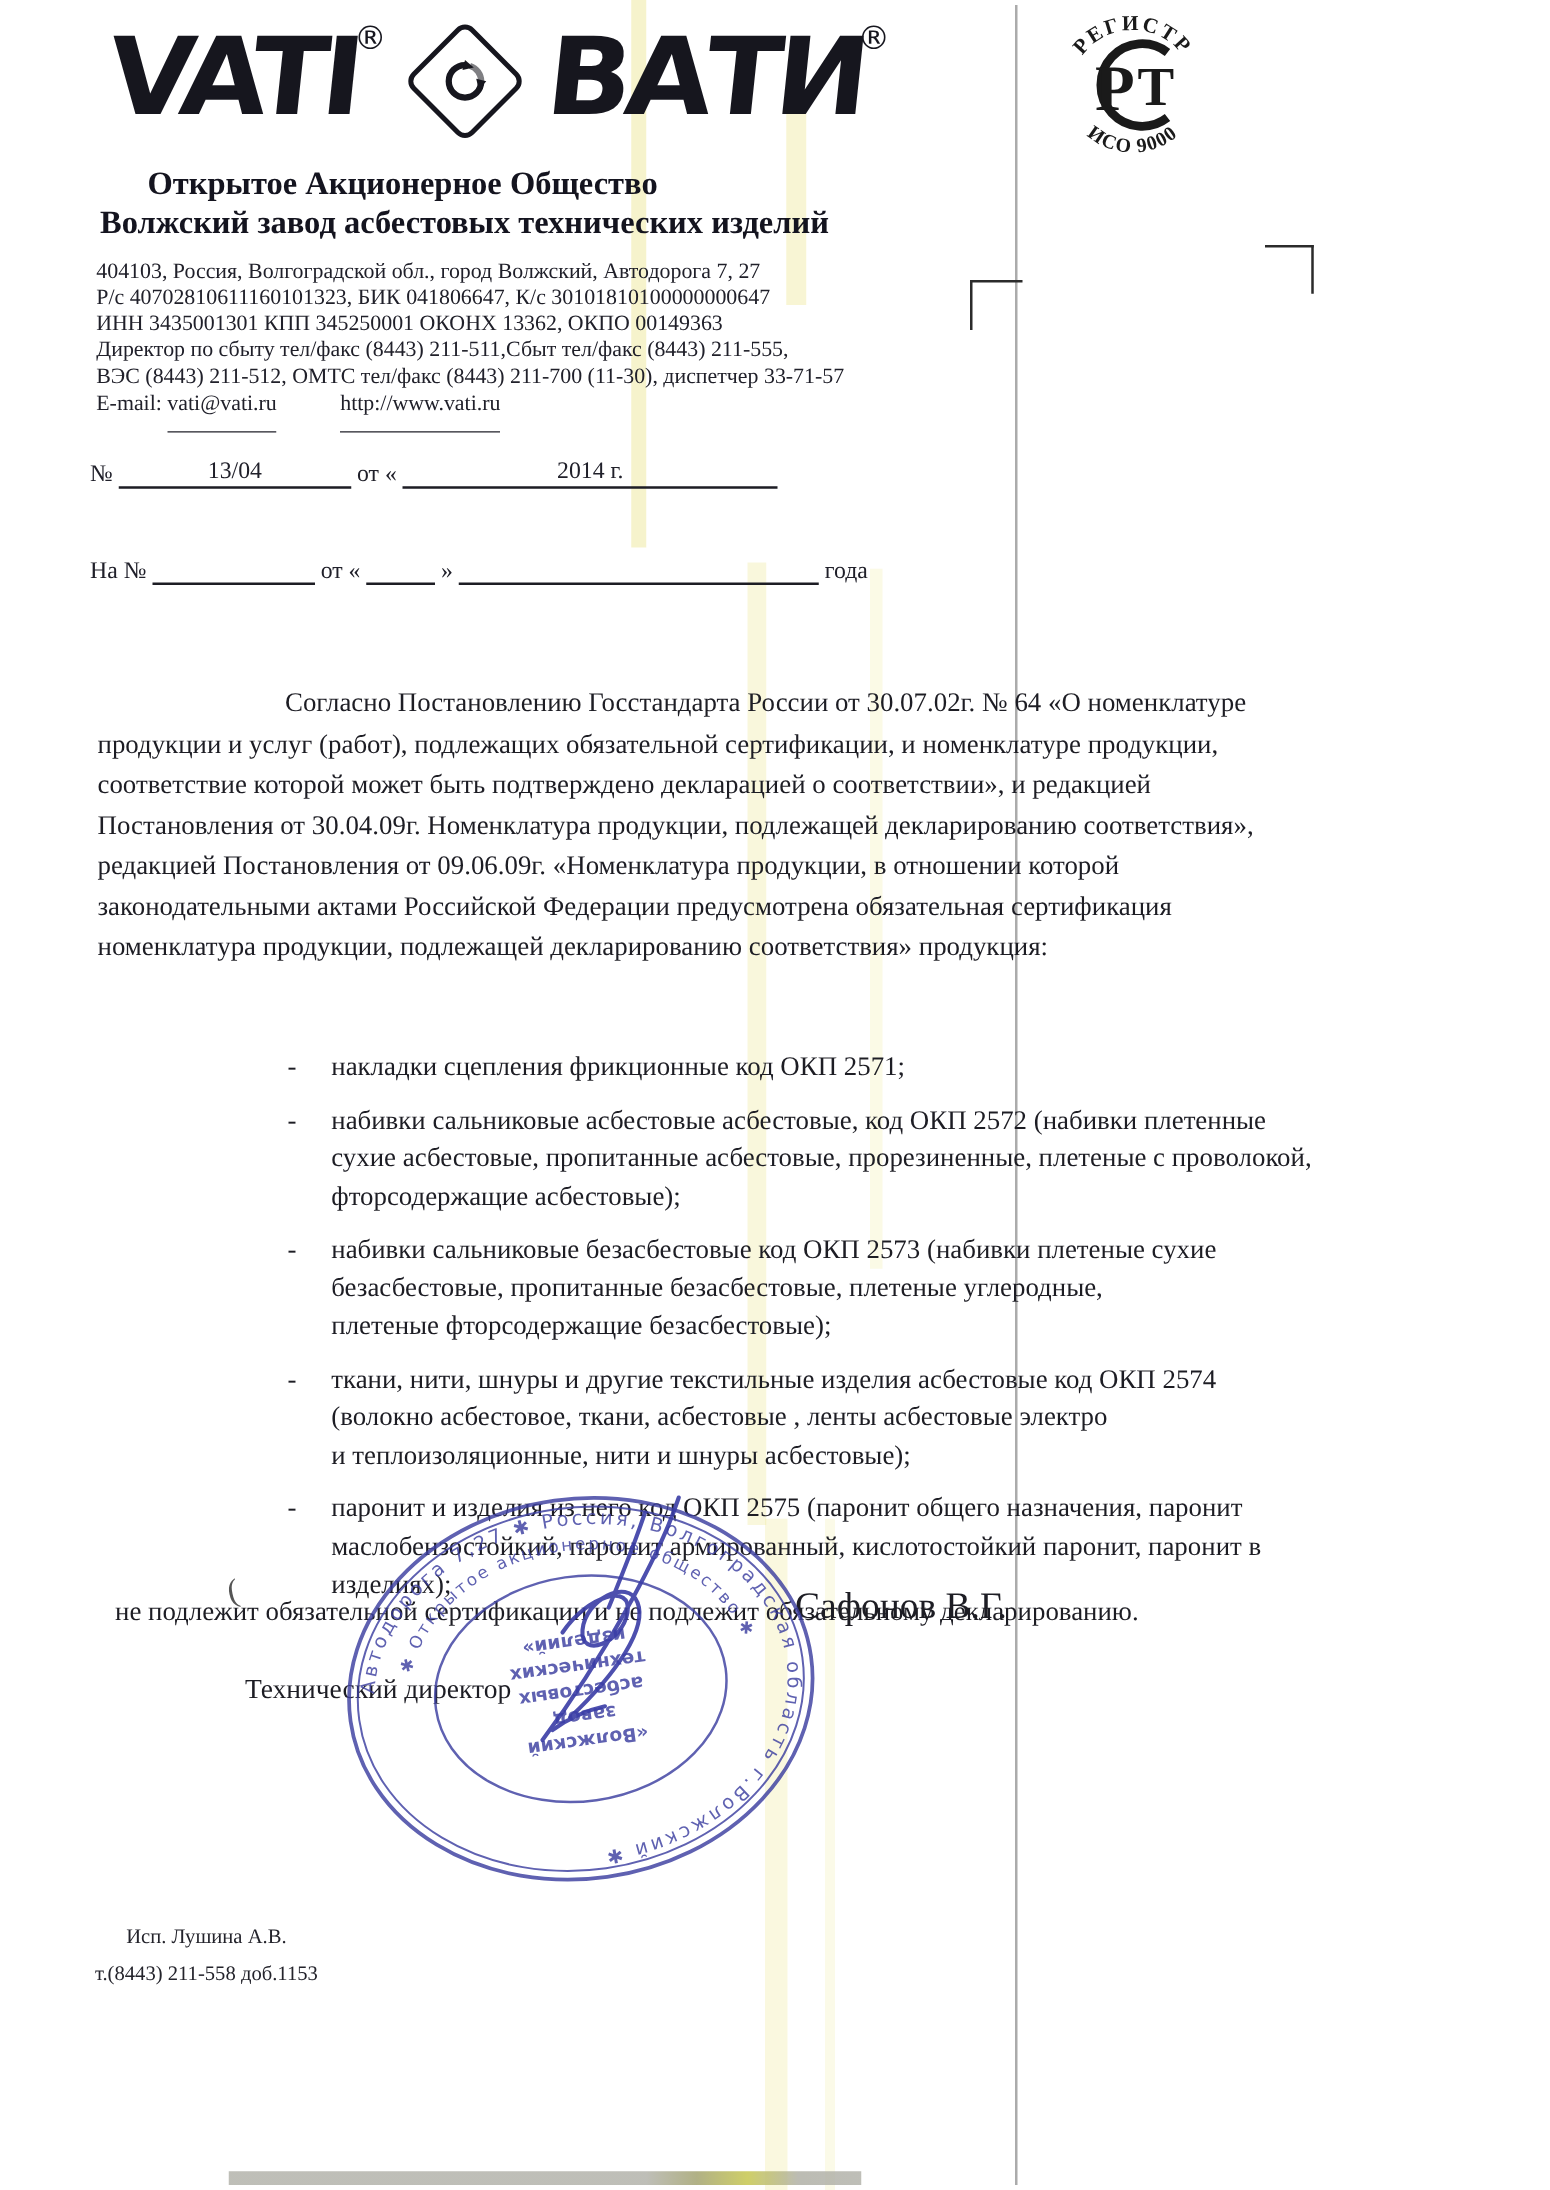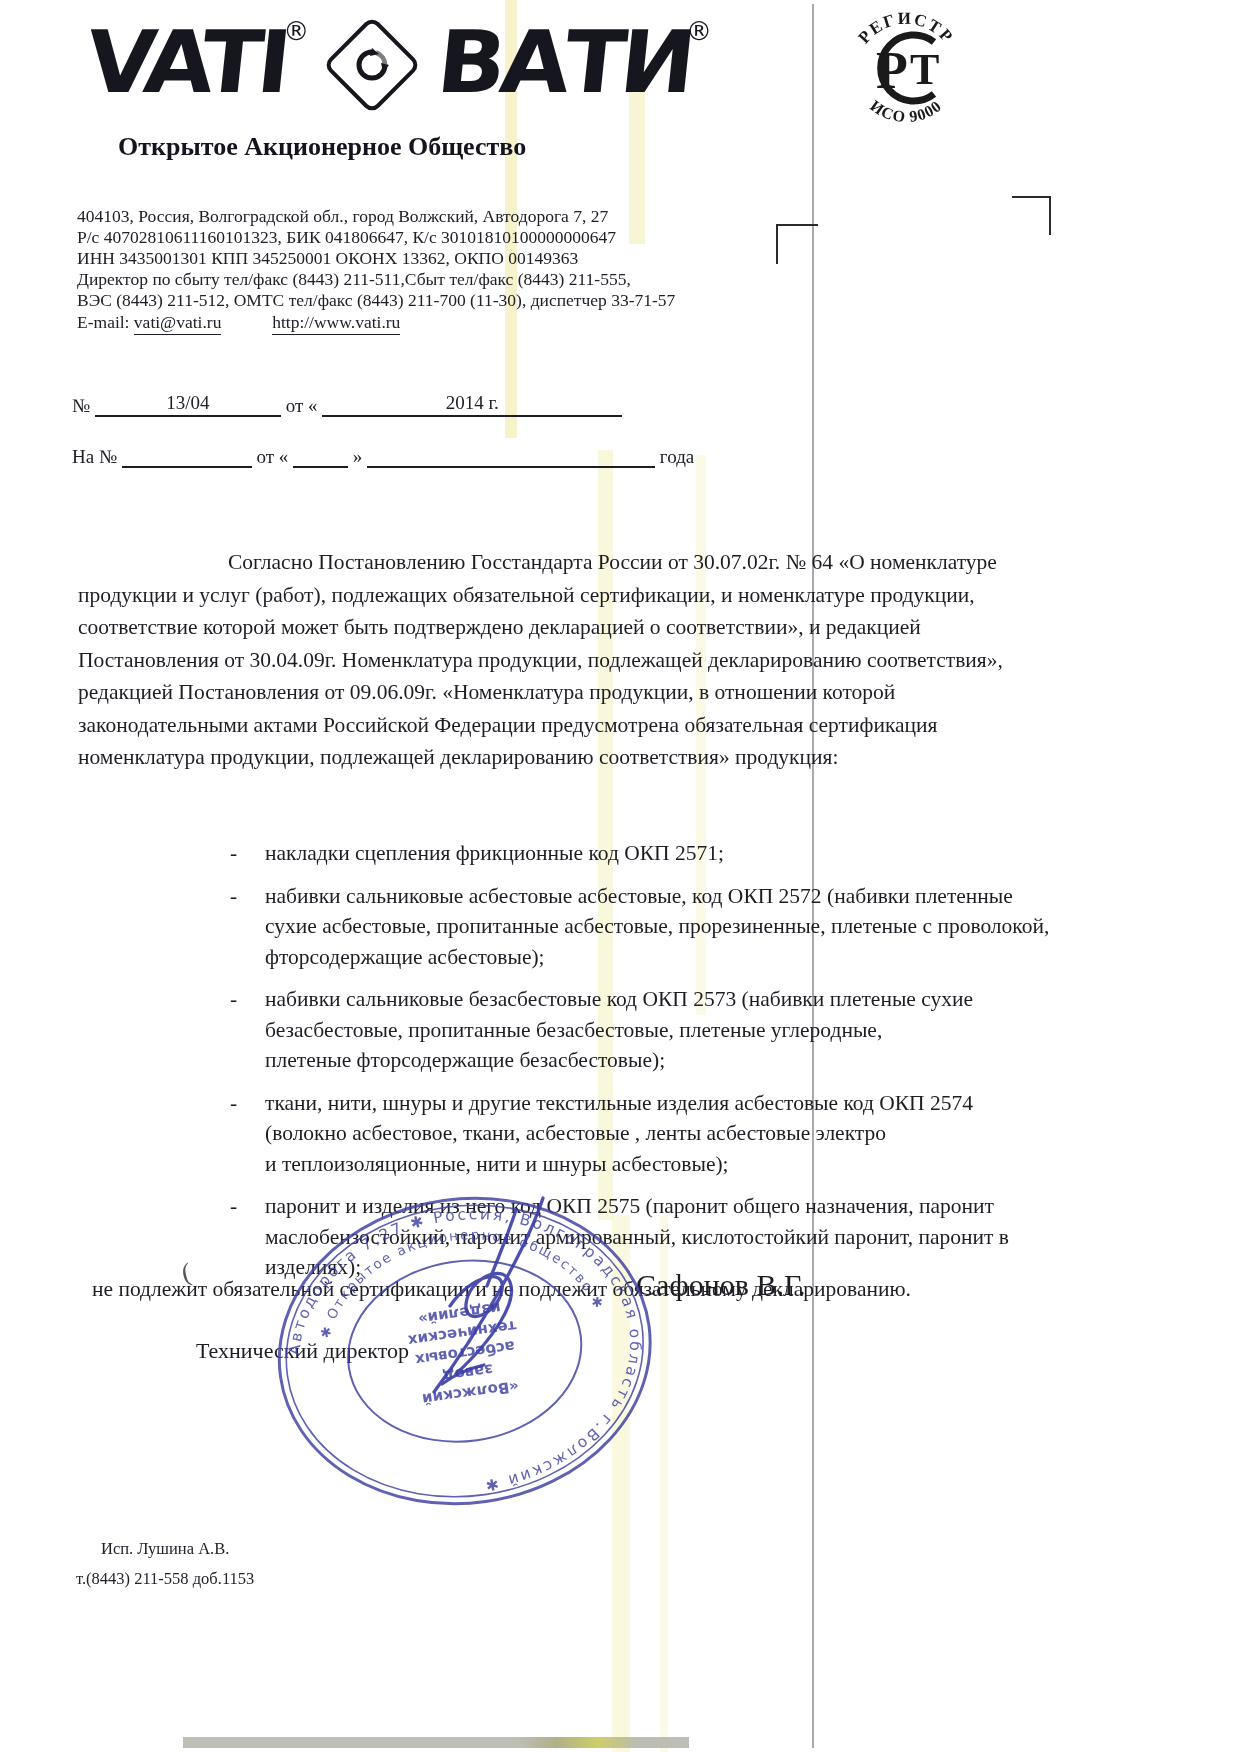--- a/index.html
+++ b/index.html
@@ -27,21 +27,21 @@
   .qmark { position:absolute; left:840px; top:4px; }
 
   
   .org-type { position:absolute; left:118px; top:132px; font-size:26px; font-weight:bold; color:#14141f; }
   .org-name { position:absolute; left:80px;  top:163px; font-size:26px; font-weight:bold; color:#14141f; }
 
   
   .addr { position:absolute; left:77px; top:206px; width:680px; font-size:17.5px; line-height:21px; color:#20202a; }
   .addr .line { white-space:nowrap; }
   .email-line { margin-top:1px; }
-  .ulink { border-bottom:1.5px solid #20202a; padding-bottom:2px; }
+  .ulink { border-bottom:1.5px solid #20202a; padding-bottom:13px; }
   .email-gap { display:inline-block; width:42px; }
 
   
   .refline { position:absolute; left:72px; font-size:19px; color:#20202a; }
   .blank { display:inline-block; border-bottom:2px solid #1d1d24; text-align:center; line-height:21px; height:23px; vertical-align:bottom; }
 
   
   .para {
     position:absolute; left:78px; top:546px; width:1012px;
     font-size:21.5px; line-height:32.5px; white-space:pre-line; text-indent:150px;
@@ -122,36 +122,37 @@
       <text font-size="16" font-weight="bold" fill="#1a1a1a" letter-spacing="1">
         <textPath href="#qm-bot" startOffset="50%" text-anchor="middle">ИСО 9000</textPath>
       </text>
       <path d="M 94 38 A 33 33 0 1 0 94 90" fill="none" stroke="#1a1a1a" stroke-width="7"></path>
       <text x="36" y="84" font-size="52" font-weight="bold" fill="#1a1a1a">Р</text>
       <text x="70" y="80" font-size="44" font-weight="bold" fill="#1a1a1a">Т</text>
     </svg>
   </div>
 
   <div class="org-type">Открытое Акционерное Общество</div>
+  <div class="org-name">Волжский завод асбестовых технических изделий</div>
 
   <div class="addr">
     <div class="line">404103,  Россия,  Волгоградской обл., город Волжский,  Автодорога 7, 27</div>
     <div class="line">Р/с 40702810611160101323, БИК 041806647, К/с 30101810100000000647</div>
     <div class="line">ИНН 3435001301 КПП 345250001 ОКОНХ 13362, ОКПО 00149363</div>
     <div class="line">Директор по сбыту тел/факс (8443) 211-511,Сбыт тел/факс (8443) 211-555,</div>
     <div class="line">ВЭС (8443) 211-512, ОМТС тел/факс (8443) 211-700 (11-30),  диспетчер 33-71-57</div>
     <div class="line email-line">
       <span>E-mail:</span>
       <span class="ulink">vati@vati.ru</span>
       <span class="email-gap"></span>
       <span class="ulink">http://www.vati.ru</span>
     </div>
   </div>
 
-  <div class="refline" style="top:366px;margin-top:26px;">
+  <div class="refline" style="top:366px;">
     <span>№</span>
     <span class="blank" style="width:186px;">13/04</span>
     <span>от «</span>
     <span class="blank" style="width:300px;">2014  г.</span>
   </div>
 
   <div class="refline" style="top:443px;">
     <span>На №</span>
     <span class="blank" style="width:130px;"></span>
     <span>от «</span>

